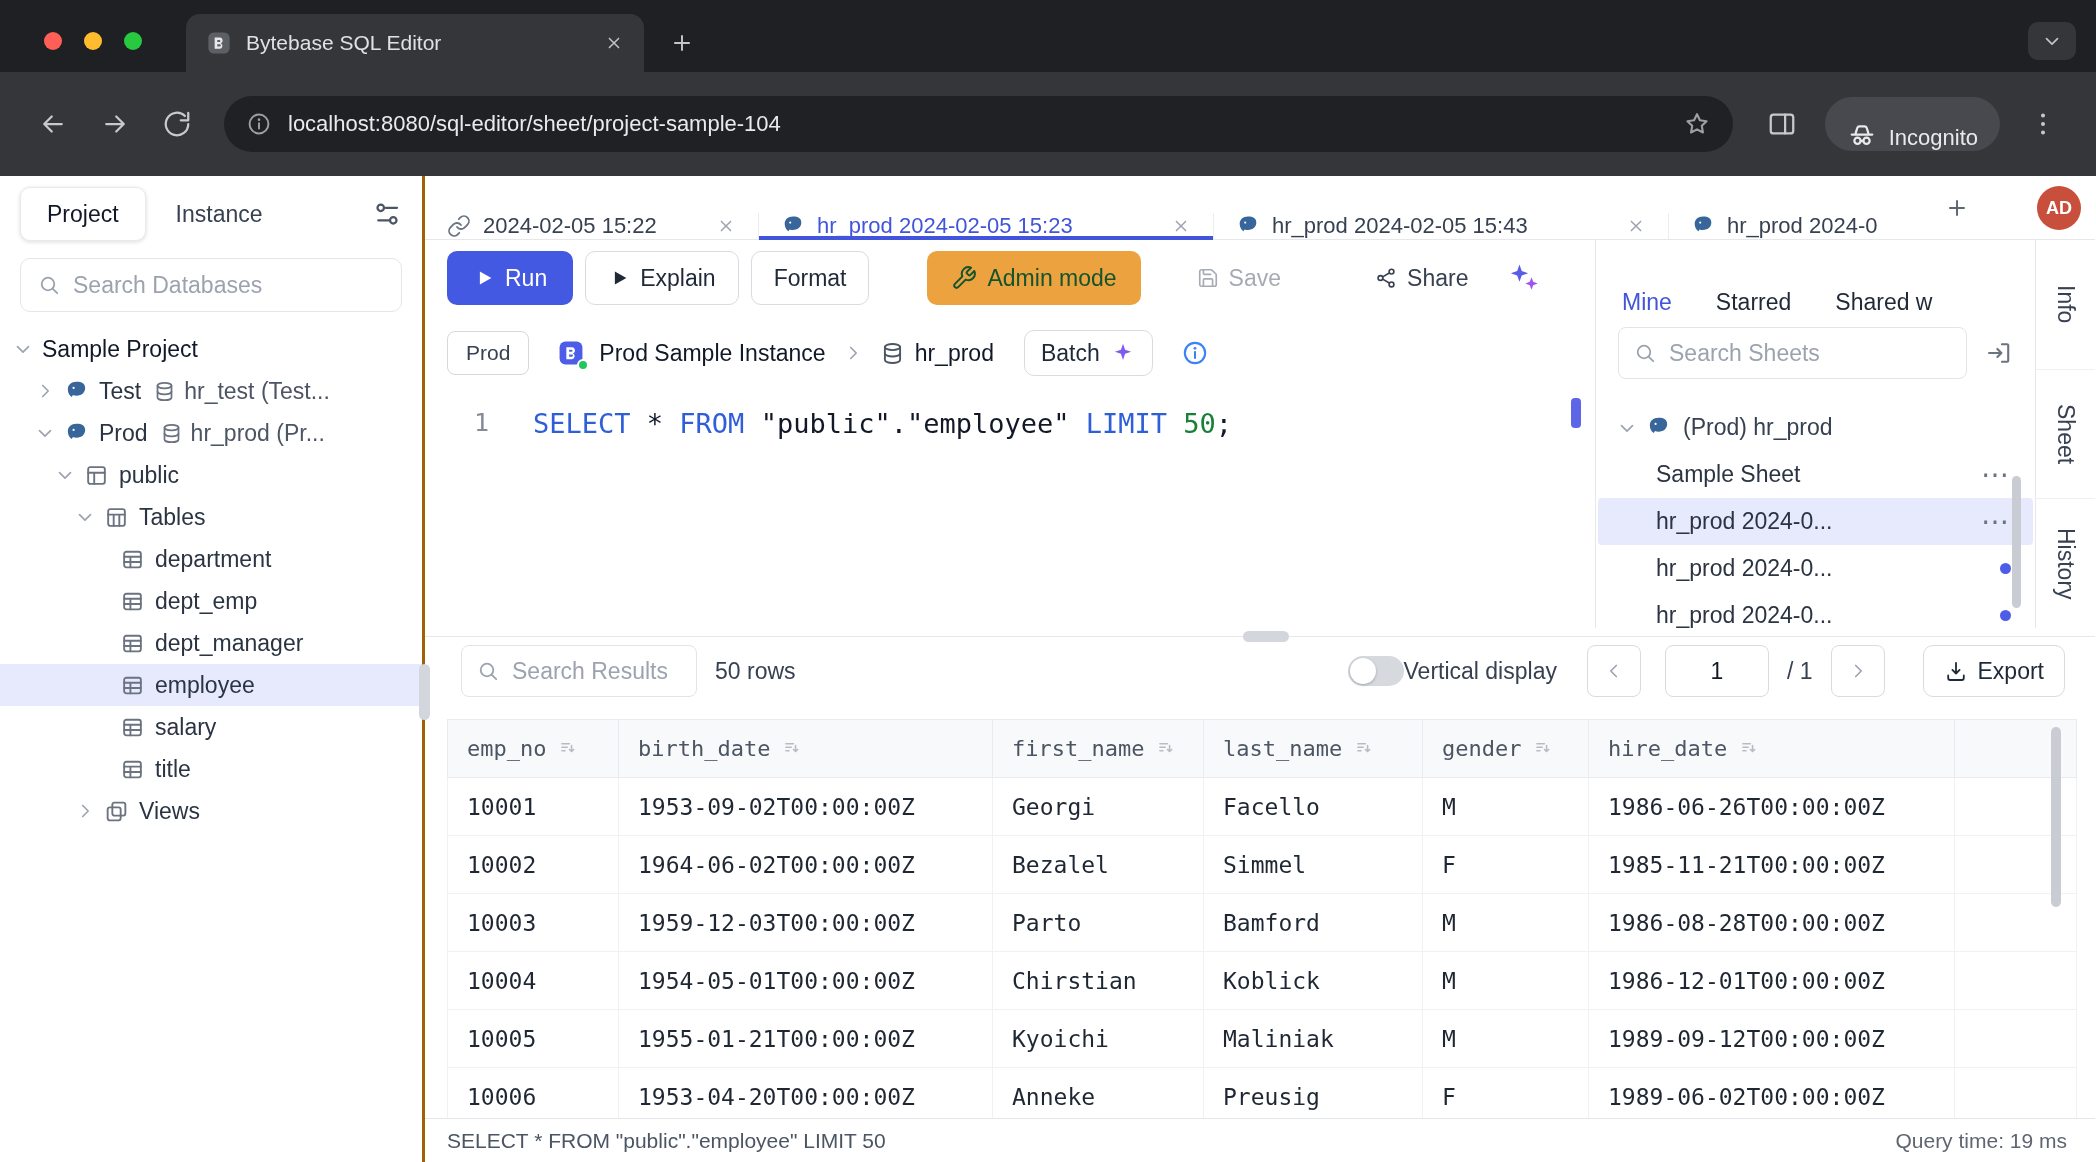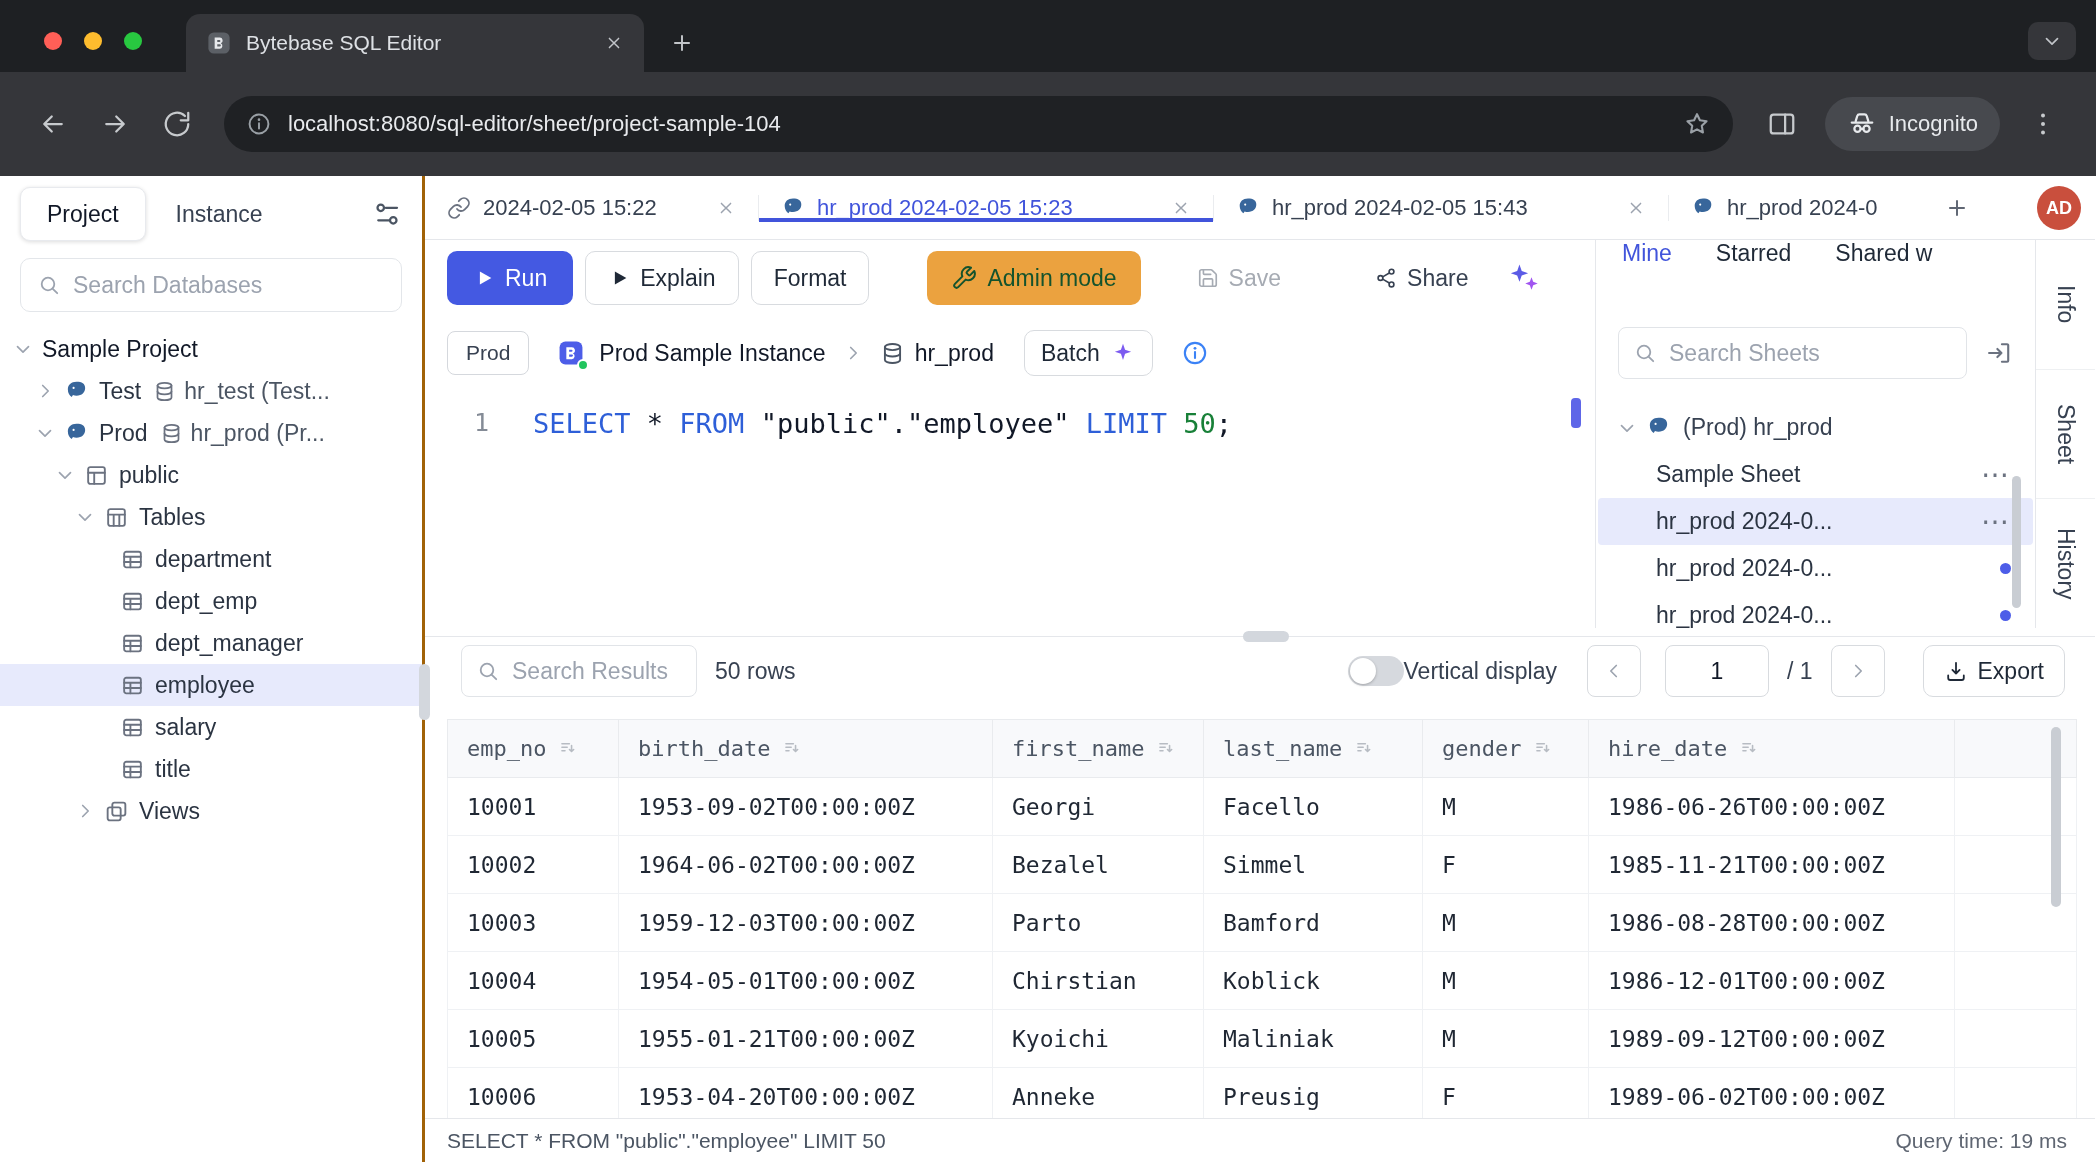--- a/index.html
+++ b/index.html
@@ -21,21 +21,21 @@
   .newtab .icon{width:26px;height:26px}
   .tabsearch{position:absolute;right:20px;top:22px;width:48px;height:38px;border-radius:10px;background:#35363A;color:#C2C5C9;display:flex;align-items:center;justify-content:center}
   .tabsearch .icon{width:22px;height:22px}
   .navbar{height:104px;background:#35363A;display:flex;align-items:center;padding:0 26px;gap:8px}
   .nav-btn{width:54px;height:54px;border-radius:50%;display:flex;align-items:center;justify-content:center;color:#C7CACD}
   .nav-btn .icon{width:30px;height:30px}
   .urlbar{flex:1;height:56px;margin:0 14px 0 12px;background:#1F2124;border-radius:28px;display:flex;align-items:center;padding:0 22px;gap:16px}
   .urlbar .icon{width:26px;height:26px;color:#9AA0A6}
   .url-text{flex:1;color:#E8EAED;font-size:22px;white-space:nowrap;overflow:hidden}
   .star-ico{width:28px !important;height:28px !important}
-  .incog{height:54px;border-radius:27px;background:#47494E;display:flex;align-items:center;gap:12px;padding:0 22px;color:#E8EAED;font-size:22px;margin:0 8px}
+  .incog{height:54px;border-radius:27px;background:#47494E;display:flex;align-items:flex-end;gap:12px;padding:0 22px;color:#E8EAED;font-size:22px;margin:0 8px}
   .incog .icon{width:30px;height:30px;color:#E8EAED}
 
   
   .app{position:relative;height:986px;display:flex;background:#fff}
   .sidebar{width:425px;border-right:3px solid #a16207;position:relative;overflow:hidden}
   .sb-head{display:flex;align-items:center;height:76px;padding:0 20px;gap:10px}
   .sb-tab-active{height:54px;padding:0 26px;display:flex;align-items:center;background:#fff;border:1px solid #E8EAEE;border-radius:10px;box-shadow:0 1px 4px rgba(0,0,0,.14);font-size:23px;font-weight:500;color:#111827}
   .sb-tab{font-size:23px;color:#374151;padding:0 20px}
   .sb-filter{margin-left:auto;width:30px;height:30px;color:#4B5563}
   .sb-search{margin:6px 20px 16px;height:54px;border:1px solid #E3E6EA;border-radius:10px;display:flex;align-items:center;padding:0 16px;gap:12px;color:#9CA3AF;font-size:23px}
@@ -47,21 +47,21 @@
   .tree-ico{width:25px;height:25px;color:#6B7280;margin-right:10px;flex:none}
   .tree-ico.small{width:23px;height:23px;margin-right:8px}
   .tree-label{margin-right:12px}
   .tree-extra{color:#4B5563}
   .pill-v{position:absolute;left:419px;top:488px;width:11px;height:56px;border-radius:6px;background:#D3D7DD;z-index:6}
 
   .main{flex:1;display:grid;grid-template-columns:1170px 440px 60px;grid-template-rows:64px 76px 74px 238px 1fr;position:relative}
 
   
   .tabstrip{grid-column:1/4;display:flex;align-items:stretch;border-bottom:1px solid #E5E7EB;position:relative;background:#fff}
-  #editor-tabs{display:flex;align-items:center}
+  #editor-tabs{display:flex;align-items:flex-end}
   .etab{display:flex;align-items:center;gap:12px;padding:0 22px;border-right:1px solid #EAECEF;font-size:22px;color:#374151;position:relative}
   #editor-tabs .etab:nth-child(1){width:334px}
   #editor-tabs .etab:nth-child(2){width:455px}
   #editor-tabs .etab:nth-child(3){width:455px}
   .etab-ico{width:24px;height:24px;color:#6B7280}
   .etab-label{white-space:nowrap;overflow:hidden}
   .etab-close{width:20px;height:20px;color:#9CA3AF;margin-left:auto}
   .etab.active{color:var(--accent-text)}
   .etab.active::after{content:"";position:absolute;left:0;right:0;bottom:-1px;height:4px;background:var(--accent-text)}
   .etab.partial{width:258px;overflow:hidden;border-right:none}
@@ -75,21 +75,21 @@
   .btn .icon{width:22px;height:22px}
   .btn-run{background:var(--accent);color:#fff;font-weight:500;padding:0 26px}
   .btn-outline{border:1px solid #D8DBDF;color:#1F2937;background:#fff}
   .btn-admin{background:var(--admin);color:#14532d;font-weight:500;margin-left:46px;padding:0 24px}
   .btn-admin .icon{width:26px;height:26px}
   .btn-ghost{color:#374151}
   .btn-save{color:#A6ABB3;margin-left:22px}
   .btn-share{margin-left:38px}
   .ai-spark{width:34px;height:34px;margin-left:4px}
 
-  .sheets-head{grid-area:2/2;border-left:1px solid #E5E7EB;display:flex;align-items:flex-start;gap:44px;padding:0 26px;font-size:23px;color:#1F2937;overflow:hidden;white-space:nowrap}
+  .sheets-head{grid-area:2/2;border-left:1px solid #E5E7EB;display:flex;align-items:flex-end;gap:44px;padding:0 26px;font-size:23px;color:#1F2937;overflow:hidden;white-space:nowrap}
   .sheets-head .active{color:var(--accent-text);font-weight:500}
 
   .rail{grid-area:2/3/5/4;border-left:1px solid #E5E7EB;display:flex;flex-direction:column}
   .rail-item{flex:1;display:flex;align-items:center;justify-content:center;border-bottom:1px solid #EEF0F2;color:#374151;font-size:23px}
   .rail-item:last-child{border-bottom:none}
   .rail-item span{writing-mode:vertical-rl}
 
   
   .connbar{grid-area:3/1;display:flex;align-items:center;padding-left:22px;gap:16px}
   .env-chip{height:44px;border:1px solid #D5D8DD;border-radius:8px;display:flex;align-items:center;padding:0 18px;font-size:21px;color:#374151}

